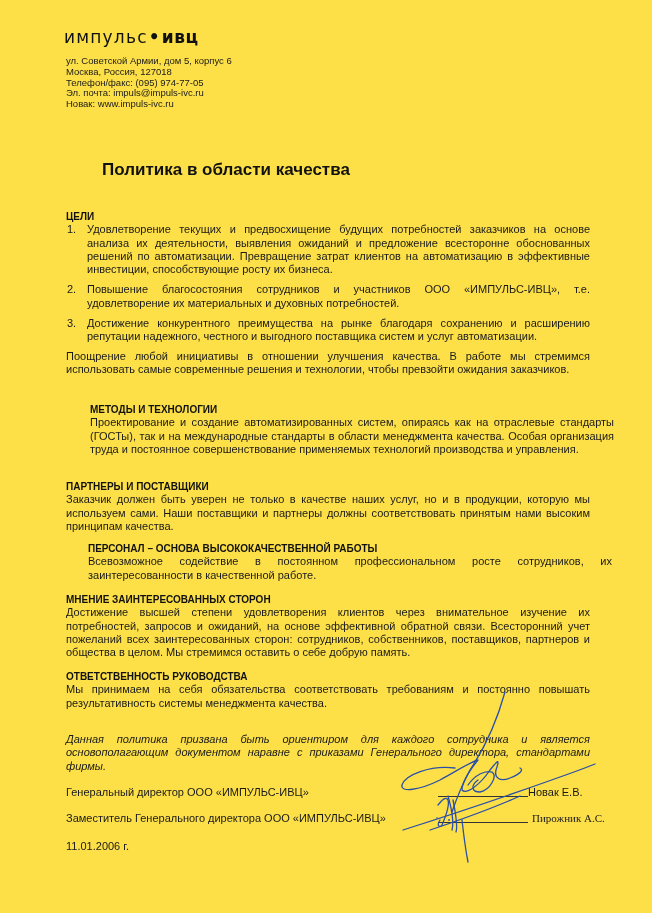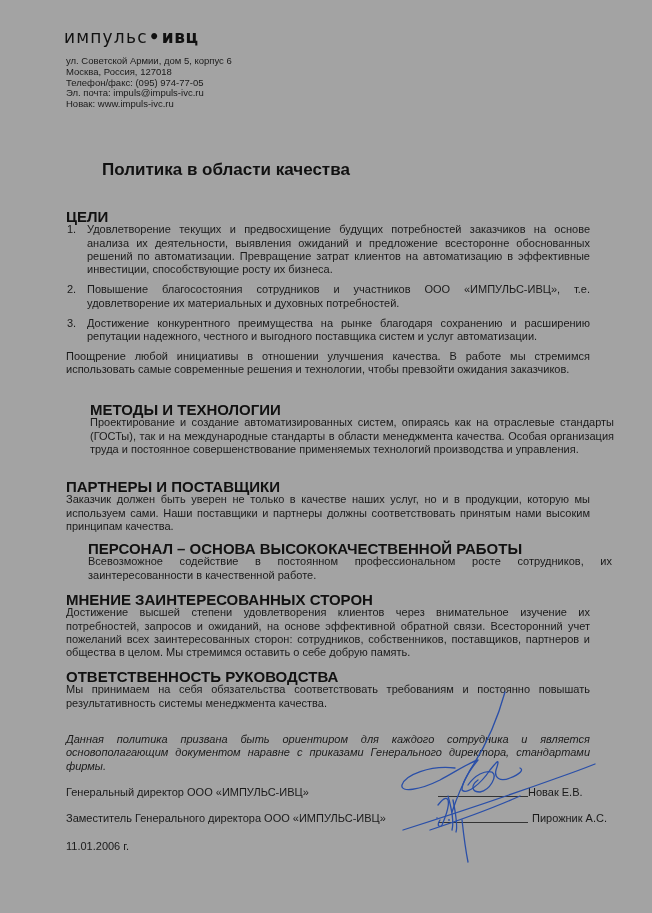--- a/index.html
+++ b/index.html
@@ -12,21 +12,21 @@
       height: 913px;
       position: relative;
       overflow: hidden;
       color: #1a1a1a;
       font-family: "Liberation Sans", sans-serif;
     }
     .page {
       position: absolute;
       left: 0; top: 0;
       width: 652px; height: 913px;
-      background: #a3a3a3;
+      background: #fde047;
     }
     .logo {
       position: absolute;
       left: 64px;
       top: 27px;
       font-family: "DejaVu Sans", sans-serif;
       font-size: 17px;
       letter-spacing: 1.2px;
       color: #111;
       white-space: nowrap;
@@ -55,21 +55,21 @@
     .section {
       position: absolute;
       left: 66px;
       width: 524px;
       font-size: 11px;
       line-height: 13.3px;
       color: #1a1a1a;
     }
     .section h3 {
       margin: 0;
-      font-size: 15px;
+      font-size: 10px;
       font-weight: bold;
       line-height: 13.3px;
       color: #111;
       white-space: nowrap;
     }
     .section p {
       margin: 0;
       text-align: justify;
     }
     .goals-list {
@@ -200,21 +200,21 @@
 
   <div class="sign-row" style="top:786px;">
     <span class="role">Генеральный директор ООО «ИМПУЛЬС-ИВЦ»</span>
     <span class="line" style="left:372px; width:90px;"></span>
     <span class="name" style="left:462px;">Новак Е.В.</span>
   </div>
 
   <div class="sign-row" style="top:812px;">
     <span class="role">Заместитель Генерального директора ООО «ИМПУЛЬС-ИВЦ»</span>
     <span class="line" style="left:372px; width:90px;"></span>
-    <span class="name" style="left:466px;">Пирожник А.С.</span>
+    <span class="name" style="left:466px;font-family:Liberation Serif, serif;">Пирожник А.С.</span>
   </div>
 
   <div class="date">11.01.2006 г.</div>
 
   <svg class="signature" viewBox="0 0 652 913">
     <g fill="none" stroke="#2a4fa8" stroke-width="1.3" stroke-linecap="round" stroke-linejoin="round">
 
       <path d="M505 692 C 500 710, 490 740, 470 770 C 462 785, 456 800, 452 812"></path>
 
       <path d="M455 768 C 430 765, 405 775, 402 785 C 400 793, 420 790, 440 780 C 455 772, 470 762, 478 760 C 470 770, 462 782, 462 790 C 466 795, 480 785, 490 770 C 498 760, 500 758, 496 770 C 494 778, 500 782, 510 778 C 520 774, 524 770, 520 768"></path>

